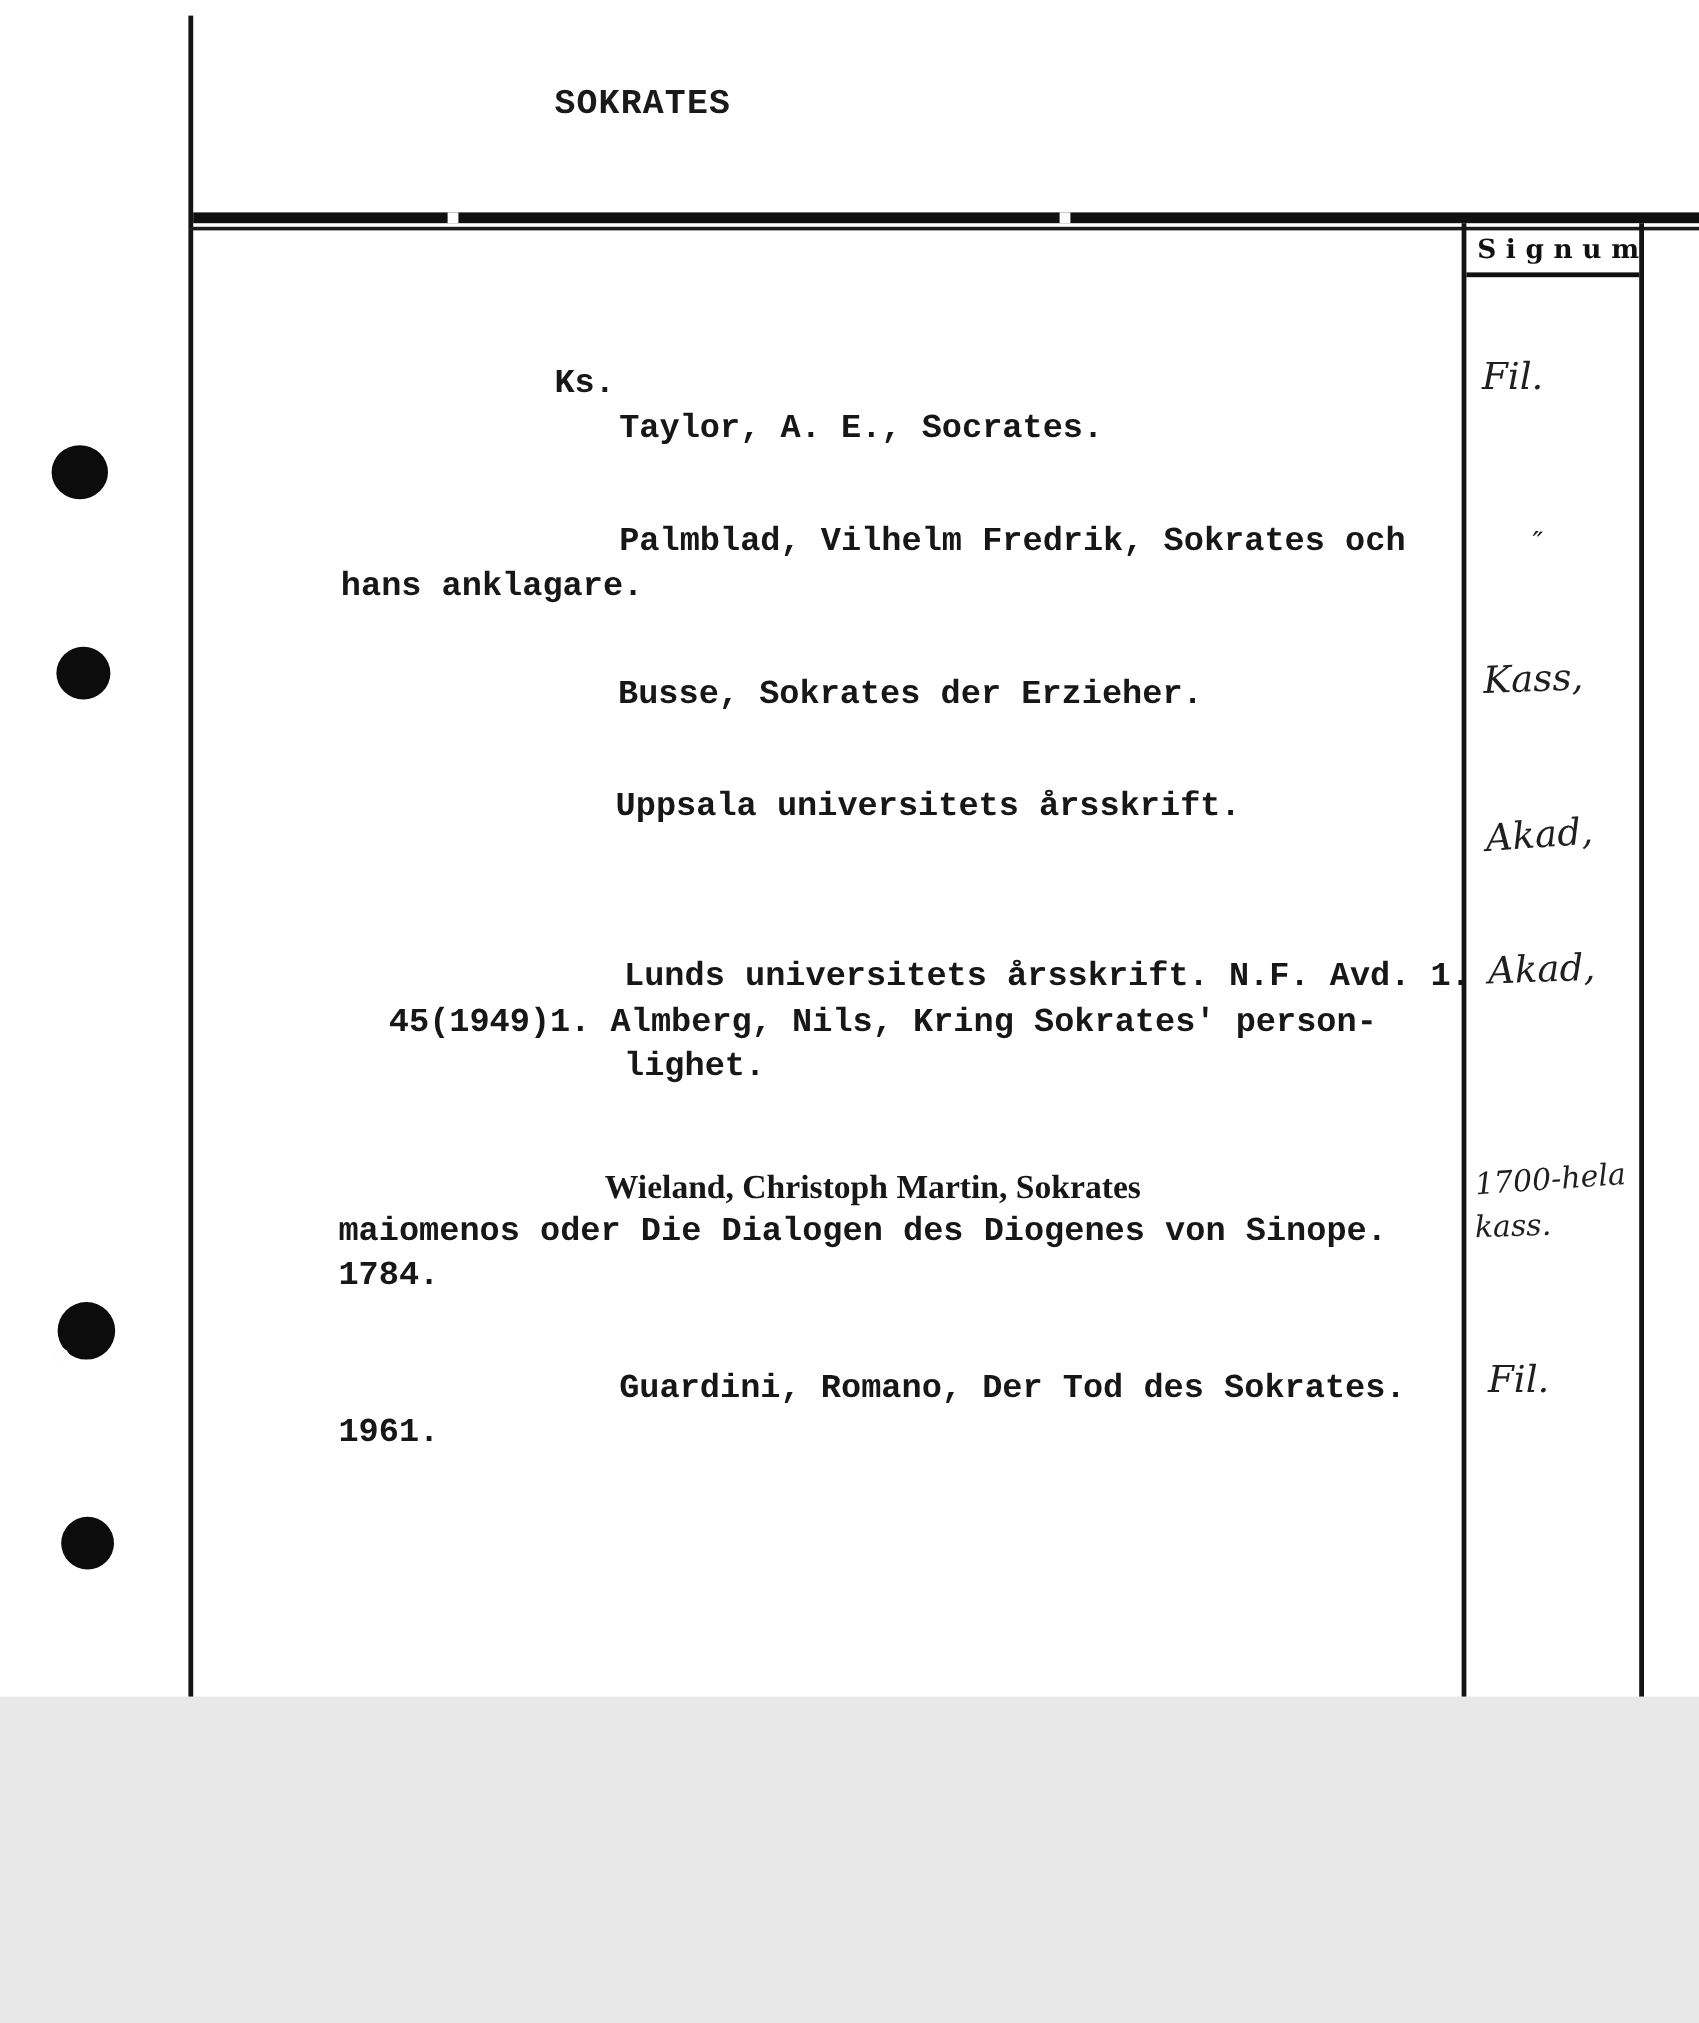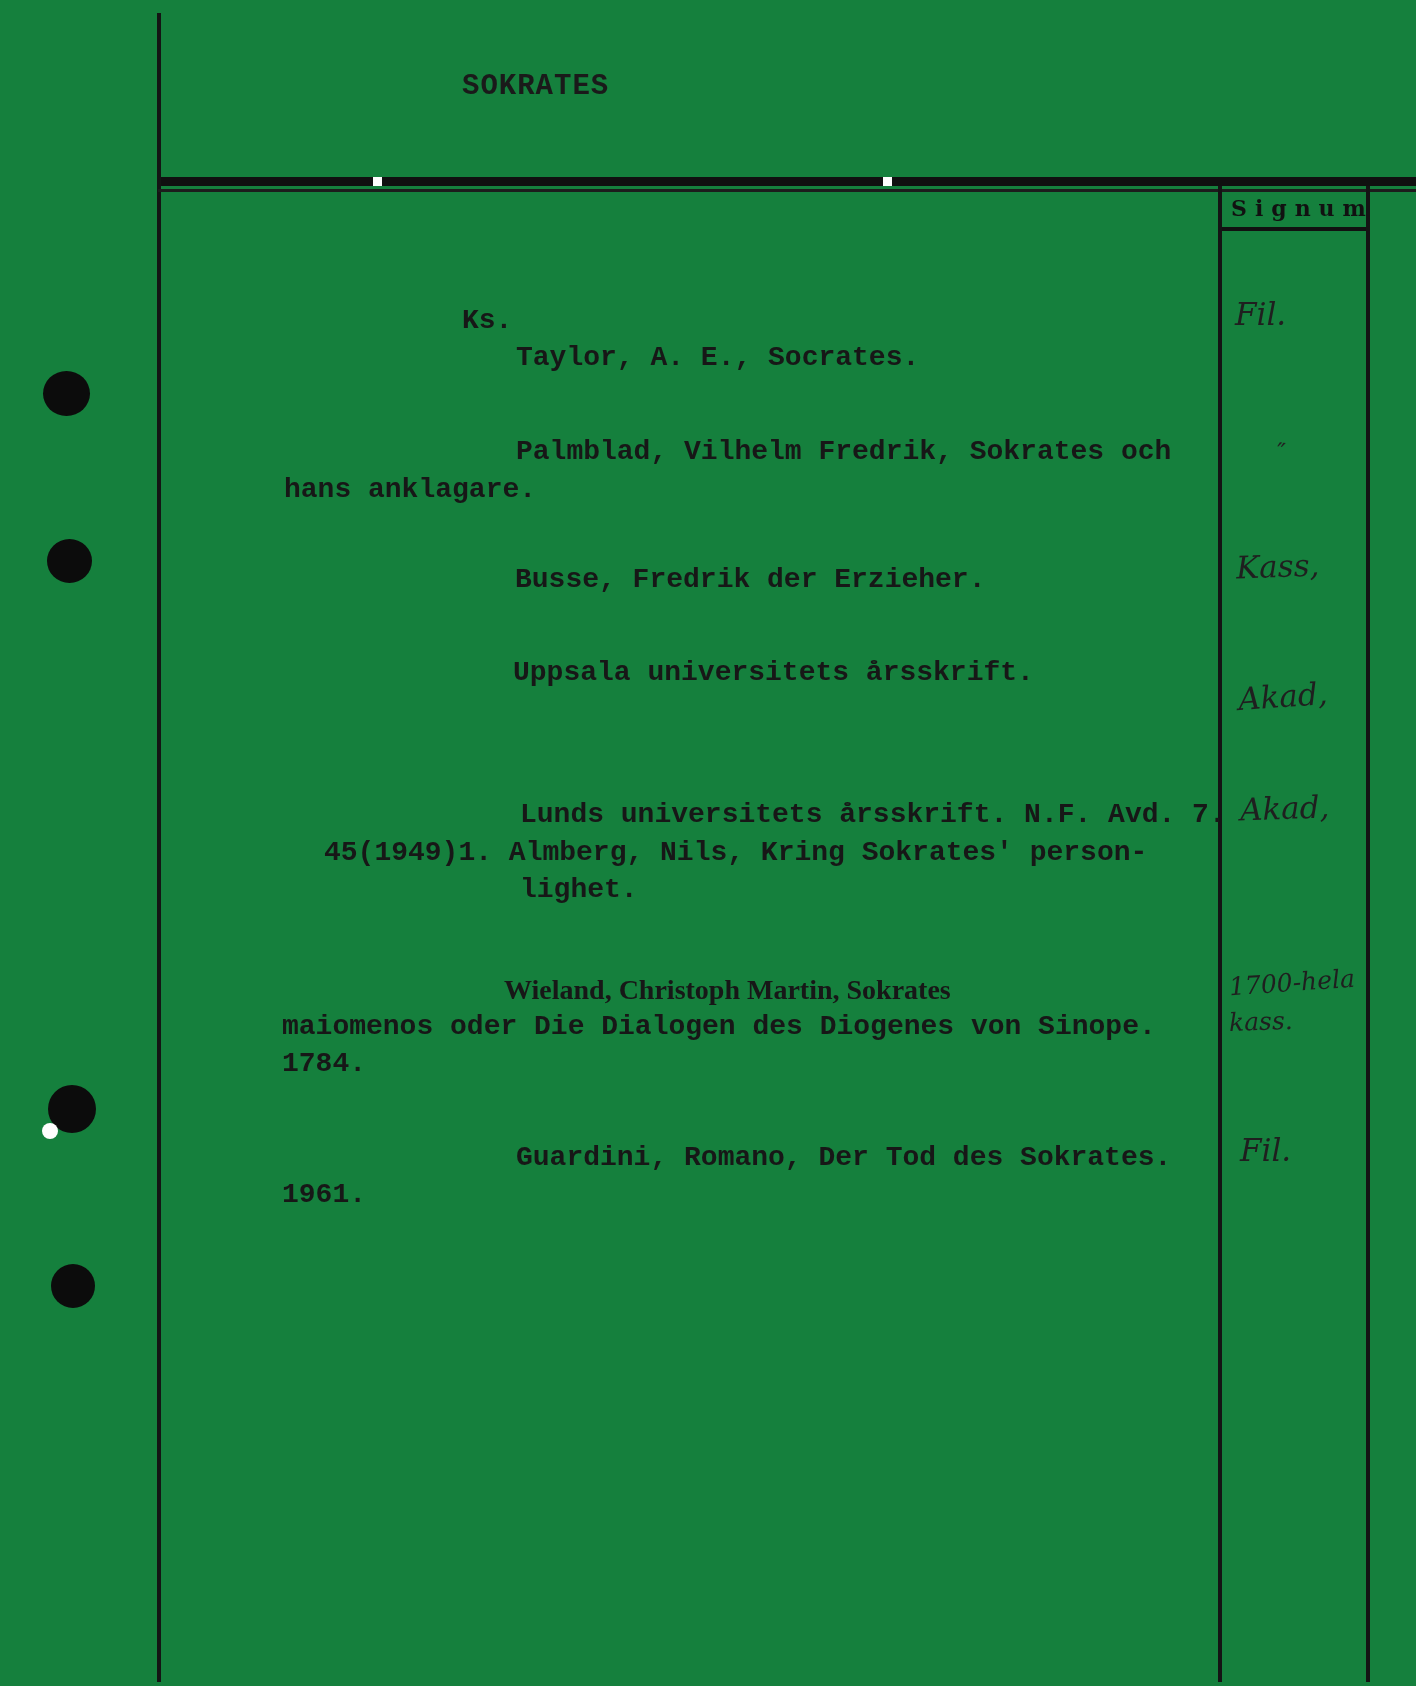--- a/index.html
+++ b/index.html
@@ -1,19 +1,19 @@
 <!DOCTYPE html>
 <html><head>
 <meta charset="utf-8">
 <style>
   html,body{margin:0;padding:0;background:#e8e8e8;}
   .page{
     position:relative;
-    width:1416px;height:1686px;
-    background:#15803d;
+    width:1416px;height:1414px;
+    background:#ffffff;
     overflow:hidden;
     font-family:"Liberation Mono", monospace;
   }
   
   .vline{position:absolute;background:#141414;}
   .left-margin{left:157px;top:13px;width:4px;height:1669px;}
   .sig-left{left:1218px;top:186px;width:4px;height:1496px;}
   .sig-right{left:1366px;top:186px;width:4px;height:1496px;}
   .rule-thick{position:absolute;left:161px;top:177px;width:1255px;height:9px;background:#101010;}
   .rule-thick .gap{position:absolute;top:0;width:9px;height:9px;background:#fefefe;}
@@ -80,27 +80,27 @@
   <div class="sig-header">Signum</div>
 
   <div class="tw" style="left:462px;top:303px;">Ks.</div>
   <div class="tw" style="left:516px;top:340px;text-align:center;">Taylor, A. E., Socrates.</div>
   <div class="hw hw-lg" style="left:1235px;top:297px;">Fil.</div>
 
   <div class="tw" style="left:516px;top:434px;">Palmblad, Vilhelm Fredrik, Sokrates och</div>
   <div class="tw" style="left:284px;top:472px;">hans anklagare.</div>
   <div class="ditto" style="left:1276px;top:438px;">″</div>
 
-  <div class="tw" style="left:515px;top:562px;">Busse, Fredrik der Erzieher.</div>
+  <div class="tw" style="left:515px;top:562px;">Busse, Sokrates der Erzieher.</div>
   <div class="hw hw-lg rot-2" style="left:1236px;top:549px;">Kass,</div>
 
   <div class="tw" style="left:513px;top:655px;">Uppsala universitets årsskrift.</div>
   <div class="hw hw-lg rot-4" style="left:1238px;top:679px;">Akad,</div>
 
-  <div class="tw" style="left:520px;top:797px;">Lunds universitets årsskrift. N.F. Avd. 7.</div>
+  <div class="tw" style="left:520px;top:797px;">Lunds universitets årsskrift. N.F. Avd. 1.</div>
   <div class="tw" style="left:324px;top:835px;">45(1949)1. Almberg, Nils, Kring Sokrates' person-</div>
   <div class="tw" style="left:520px;top:872px;">lighet.</div>
   <div class="hw hw-lg rot-2" style="left:1240px;top:791px;">Akad,</div>
 
   <div class="tw" style="left:504px;top:972px;font-family:Liberation Serif, serif;">Wieland, Christoph Martin, Sokrates</div>
   <div class="tw" style="left:282px;top:1009px;">maiomenos oder Die Dialogen des Diogenes von Sinope.</div>
   <div class="tw" style="left:282px;top:1046px;">1784.</div>
   <div class="hw hw-sm rot-4" style="left:1229px;top:966px;">1700-hela</div>
   <div class="hw hw-sm rot-2" style="left:1229px;top:1005px;">kass.</div>
 

